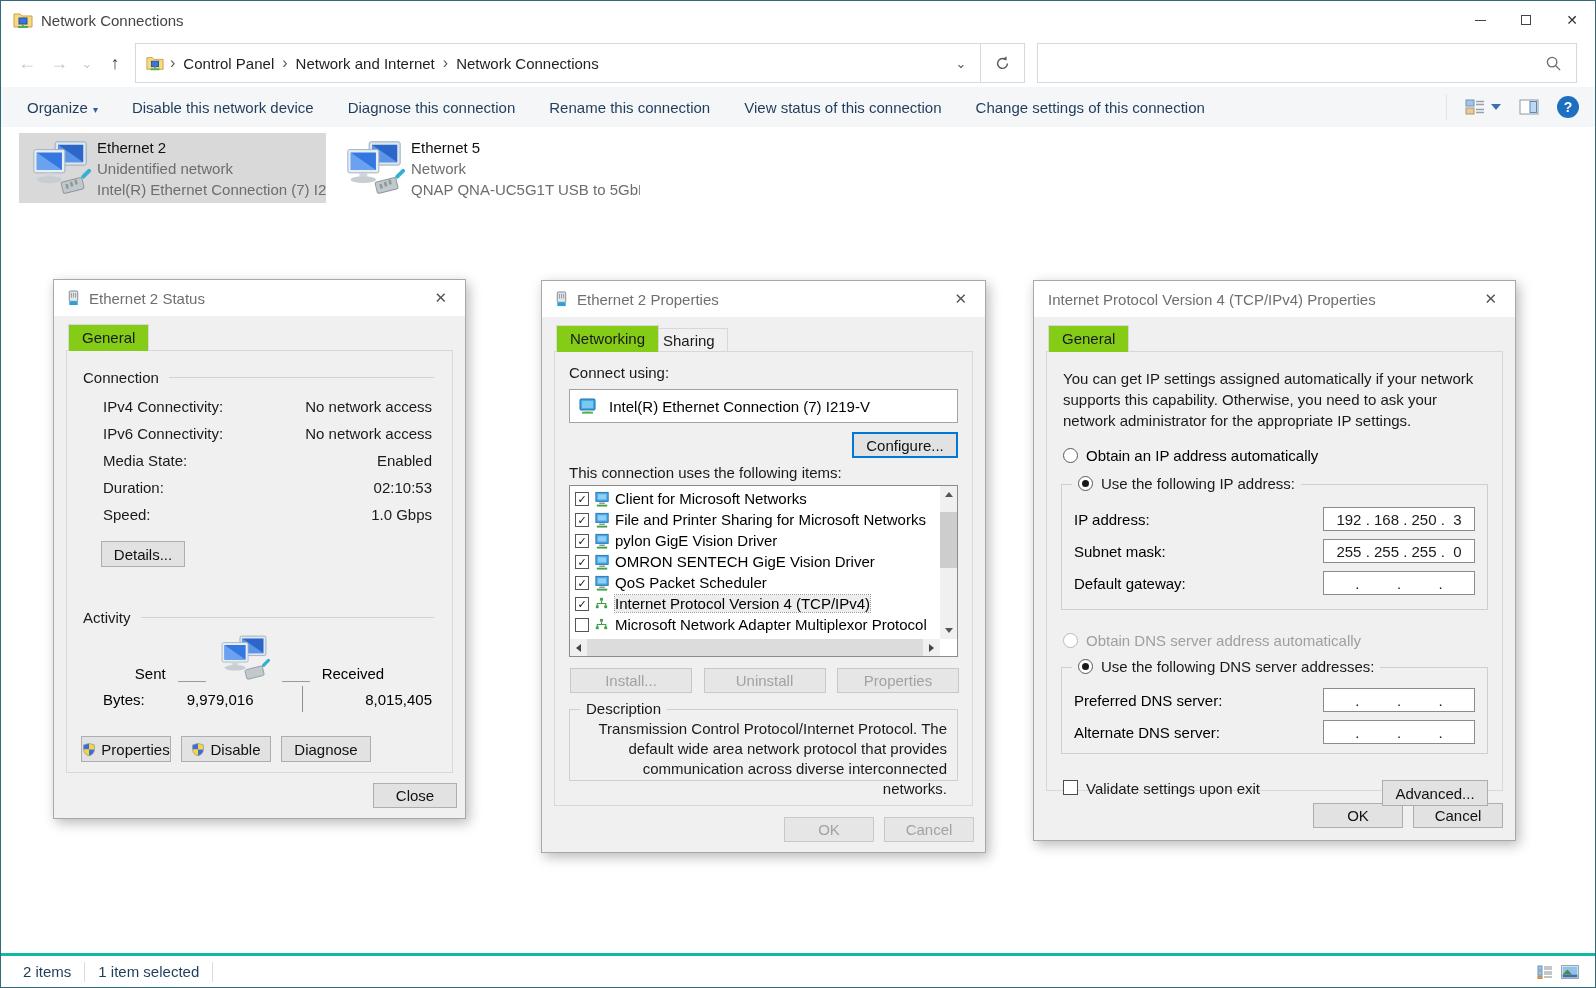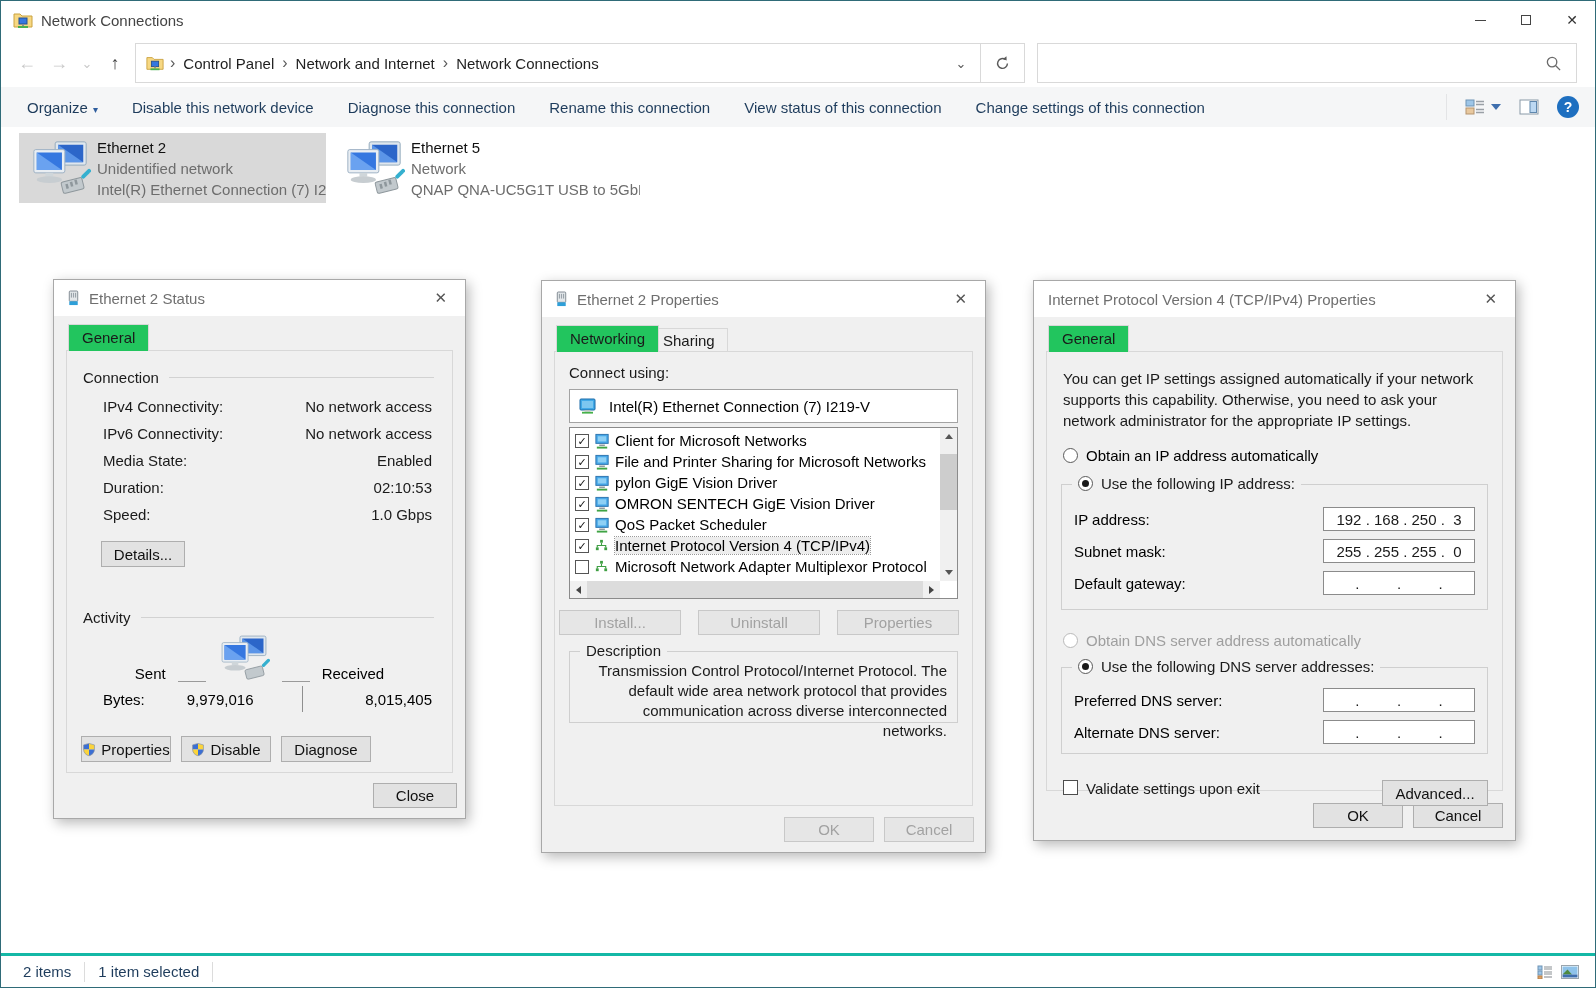--- a/index.html
+++ b/index.html
@@ -53,21 +53,21 @@
   .conn-lines { font-size:15px; line-height:21px; overflow:hidden; white-space:nowrap; }
   .conn-name { color:#111; }
   .conn-sub { color:#6d6d6d; }
 
   
   .dlg { position:absolute; background:#f0f0f0; border:1px solid #a8a8a8; box-shadow:3px 4px 12px rgba(0,0,0,.28); }
   .dlg-tb { height:36px; background:#fff; display:flex; align-items:center; padding:0 12px; }
   .dlg-tt { font-size:15px; color:#6f6f6f; margin-left:8px; white-space:nowrap; }
   .dlg-tt.noic { margin-left:2px; }
   .dlg-x { margin-left:auto; color:#555; font-size:15px; padding:2px 6px; }
-  .tab { position:absolute; font-size:15px; padding:4px 13px 5px; background:#22c55e; border:1px solid #d8d8d8; border-bottom:none; z-index:3; color:#1a1a1a; }
+  .tab { position:absolute; font-size:15px; padding:4px 13px 5px; background:#84cc16; border:1px solid #d8d8d8; border-bottom:none; z-index:3; color:#1a1a1a; }
   .tab.inactive { z-index:1; padding:3px 12px; color:#1a1a1a; background:#f0f0f0; border-bottom:1px solid #d8d8d8; }
   .page { position:absolute; left:12px; right:12px; top:70px; border:1px solid #d8d8d8; background:#f0f0f0; z-index:2; }
 
   .ghead { display:flex; align-items:center; font-size:15px; color:#1a1a1a; }
   .ghead .gl { flex:1; height:1px; background:#d2d2d2; margin-left:10px; margin-right:2px; }
 
   .btn { display:inline-flex; align-items:center; justify-content:center; background:#e2e2e2; border:1px solid #aeaeae; font-size:15px; color:#111; gap:5px; }
   .btn.dis { color:#a2a2a2; border-color:#c8c8c8; background:#e6e6e6; }
   .btn.focus { border:2px solid #0078d7; }
 
@@ -412,20 +412,26 @@
         <span style="display:flex;">
             <svg viewBox="0 0 22 16" width="22" height="16">
               <rect x="2" y="1" width="15" height="11" rx="1" fill="#41aae8" stroke="#1b6aa8"></rect>
               <rect x="4" y="3" width="11" height="7" fill="#7cc7f0"></rect>
               <rect x="6.5" y="12" width="6" height="1.6" fill="#b9bfc4"></rect>
               <rect x="4" y="13.8" width="11" height="1.8" fill="#45b049"></rect>
             </svg>
           </span>
         <span>Intel(R) Ethernet Connection (7) I219-V</span>
       </div>
+      <div style="display:flex; justify-content:flex-end; margin:9px 14px 0;">
+        <button class="btn focus" style="width:106px; height:26px;">
+            <span>Configure...</span>
+          </button>
+      </div>
+      <div class="lbl" style="margin:6px 14px 0;">This connection uses the following items:</div>
       <div class="listbox" style="margin:4px 14px 0;">
         <div class="lrows">
           <div class="lrow">
               <span class="cb">✓</span>
               <span class="licon">
                 <svg viewBox="0 0 18 16" width="17" height="16">
                   <rect x="2" y="1" width="13" height="9.5" fill="#47a8e8" stroke="#2b72ae"></rect>
                   <rect x="4" y="3" width="9" height="5.5" fill="#8ed0f5"></rect>
                   <path d="M5.5 12.5 h6" stroke="#8f969b" stroke-width="1.5"></path>
                   <path d="M3 15 h11" stroke="#3fa344" stroke-width="2"></path>
@@ -518,21 +524,21 @@
         <div class="hsb">
           <span class="harr">
               <span class="tri-lf"></span>
             </span>
           <span class="hthumb"></span>
           <span class="harr">
               <span class="tri-rt"></span>
             </span>
         </div>
       </div>
-      <div style="display:flex; justify-content:space-between; margin:11px 13px 0 4px;">
+      <div style="display:flex; justify-content:space-between; margin:11px 13px 0 15px;">
         <button class="btn dis" style="width:122px; height:25px;">
             <span>Install...</span>
           </button>
         <button class="btn dis" style="width:122px; height:25px;">
             <span>Uninstall</span>
           </button>
         <button class="btn dis" style="width:122px; height:25px;">
             <span>Properties</span>
           </button>
       </div>

